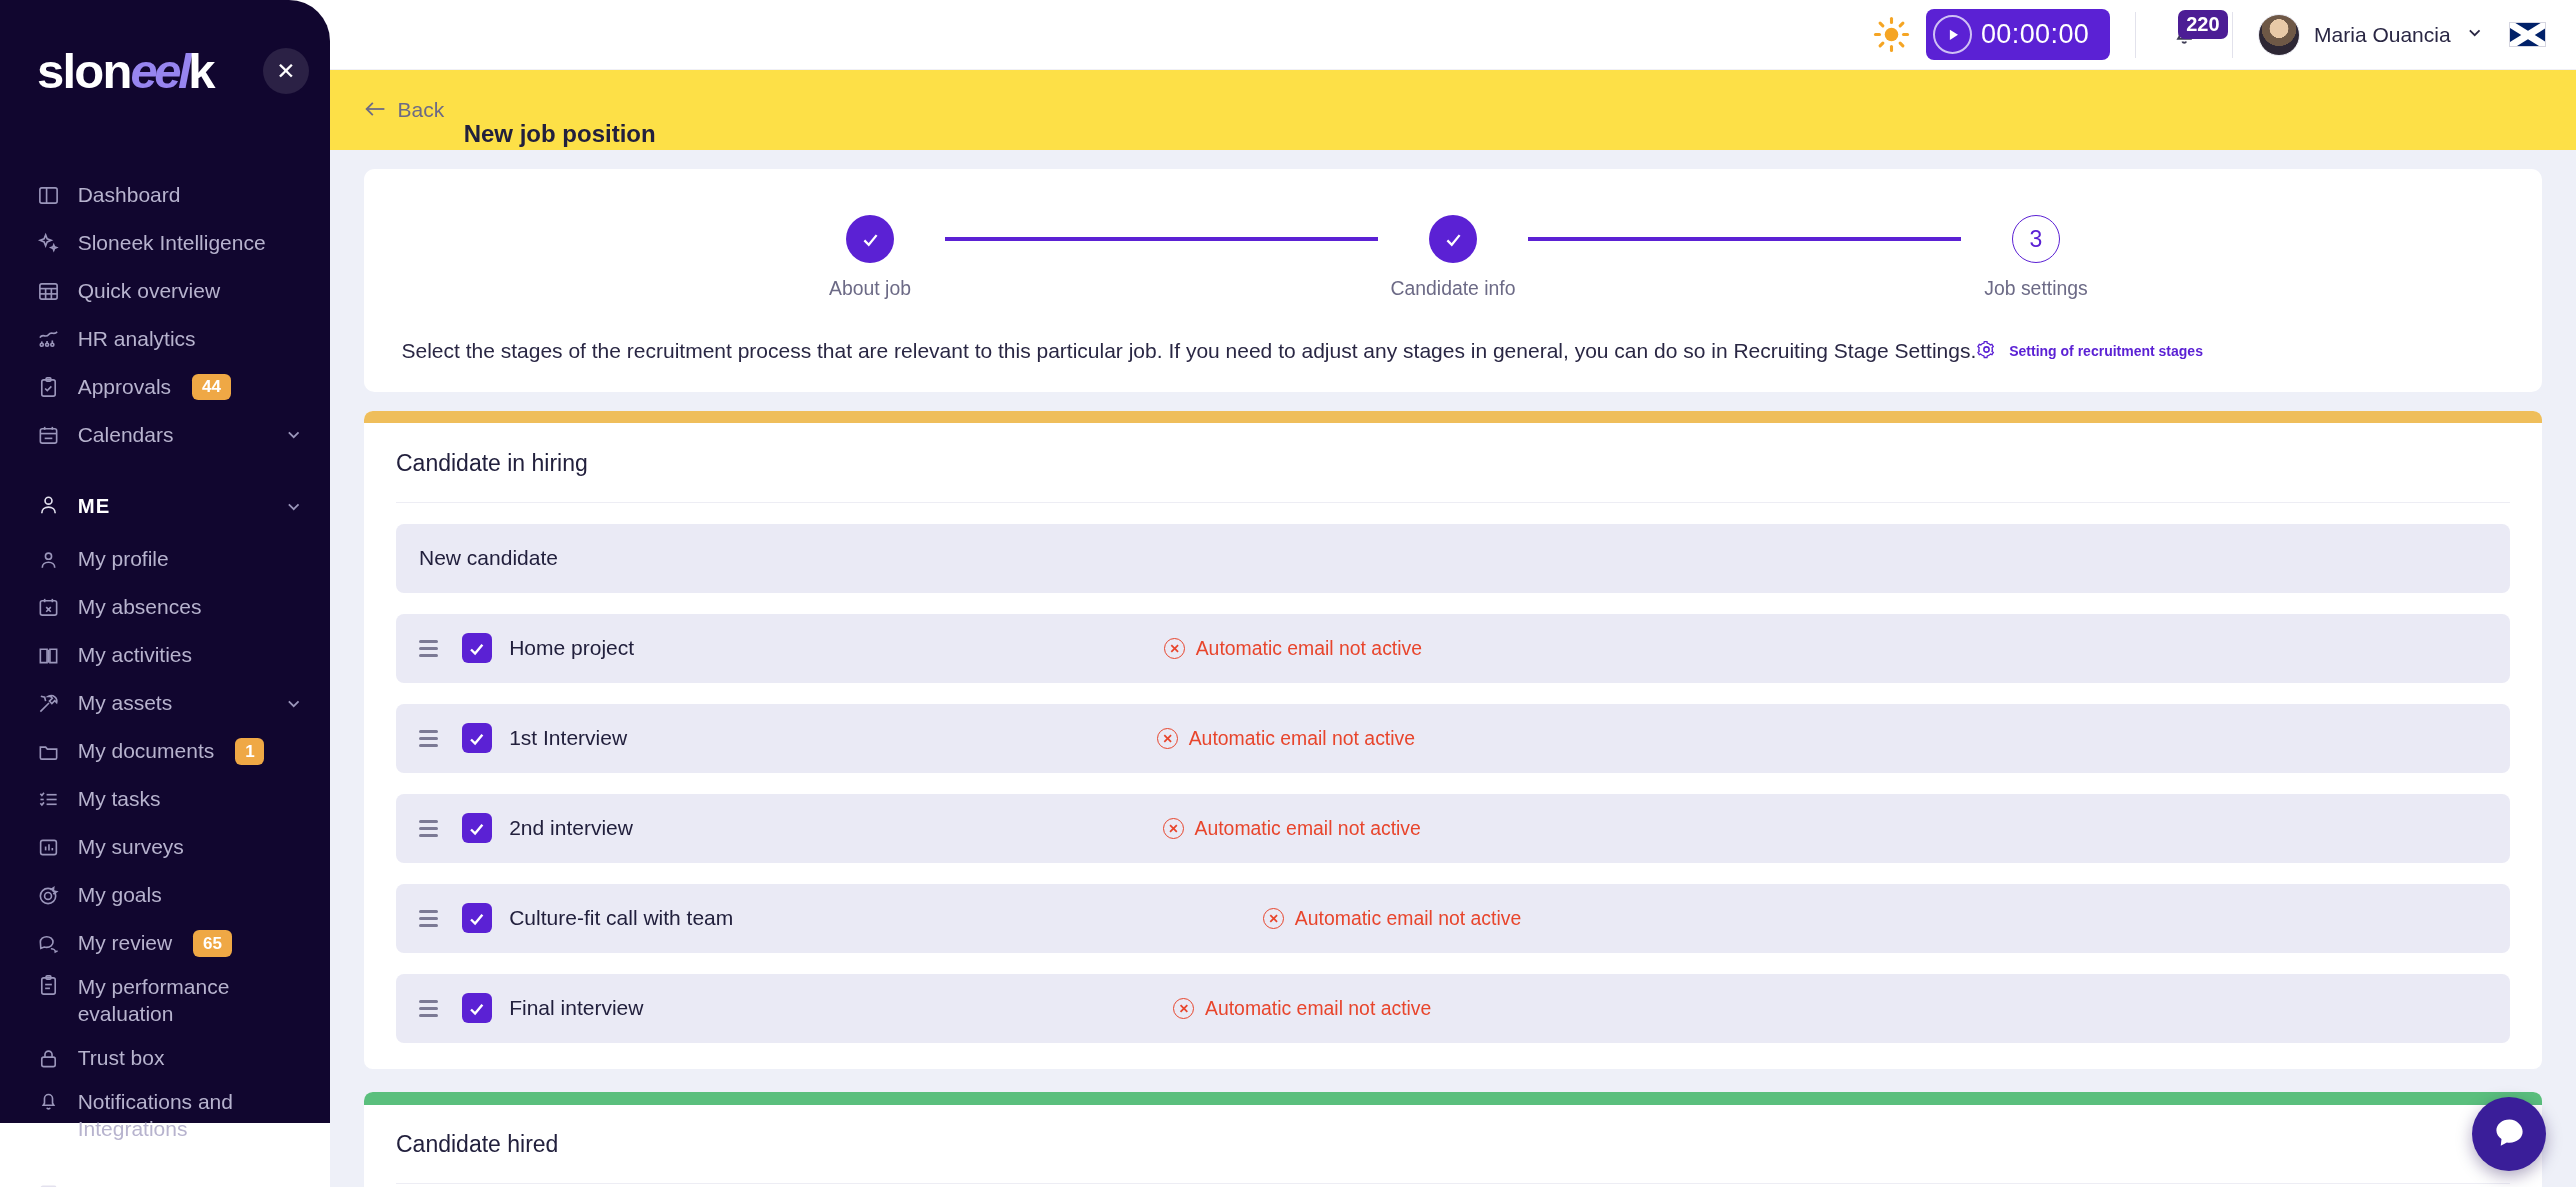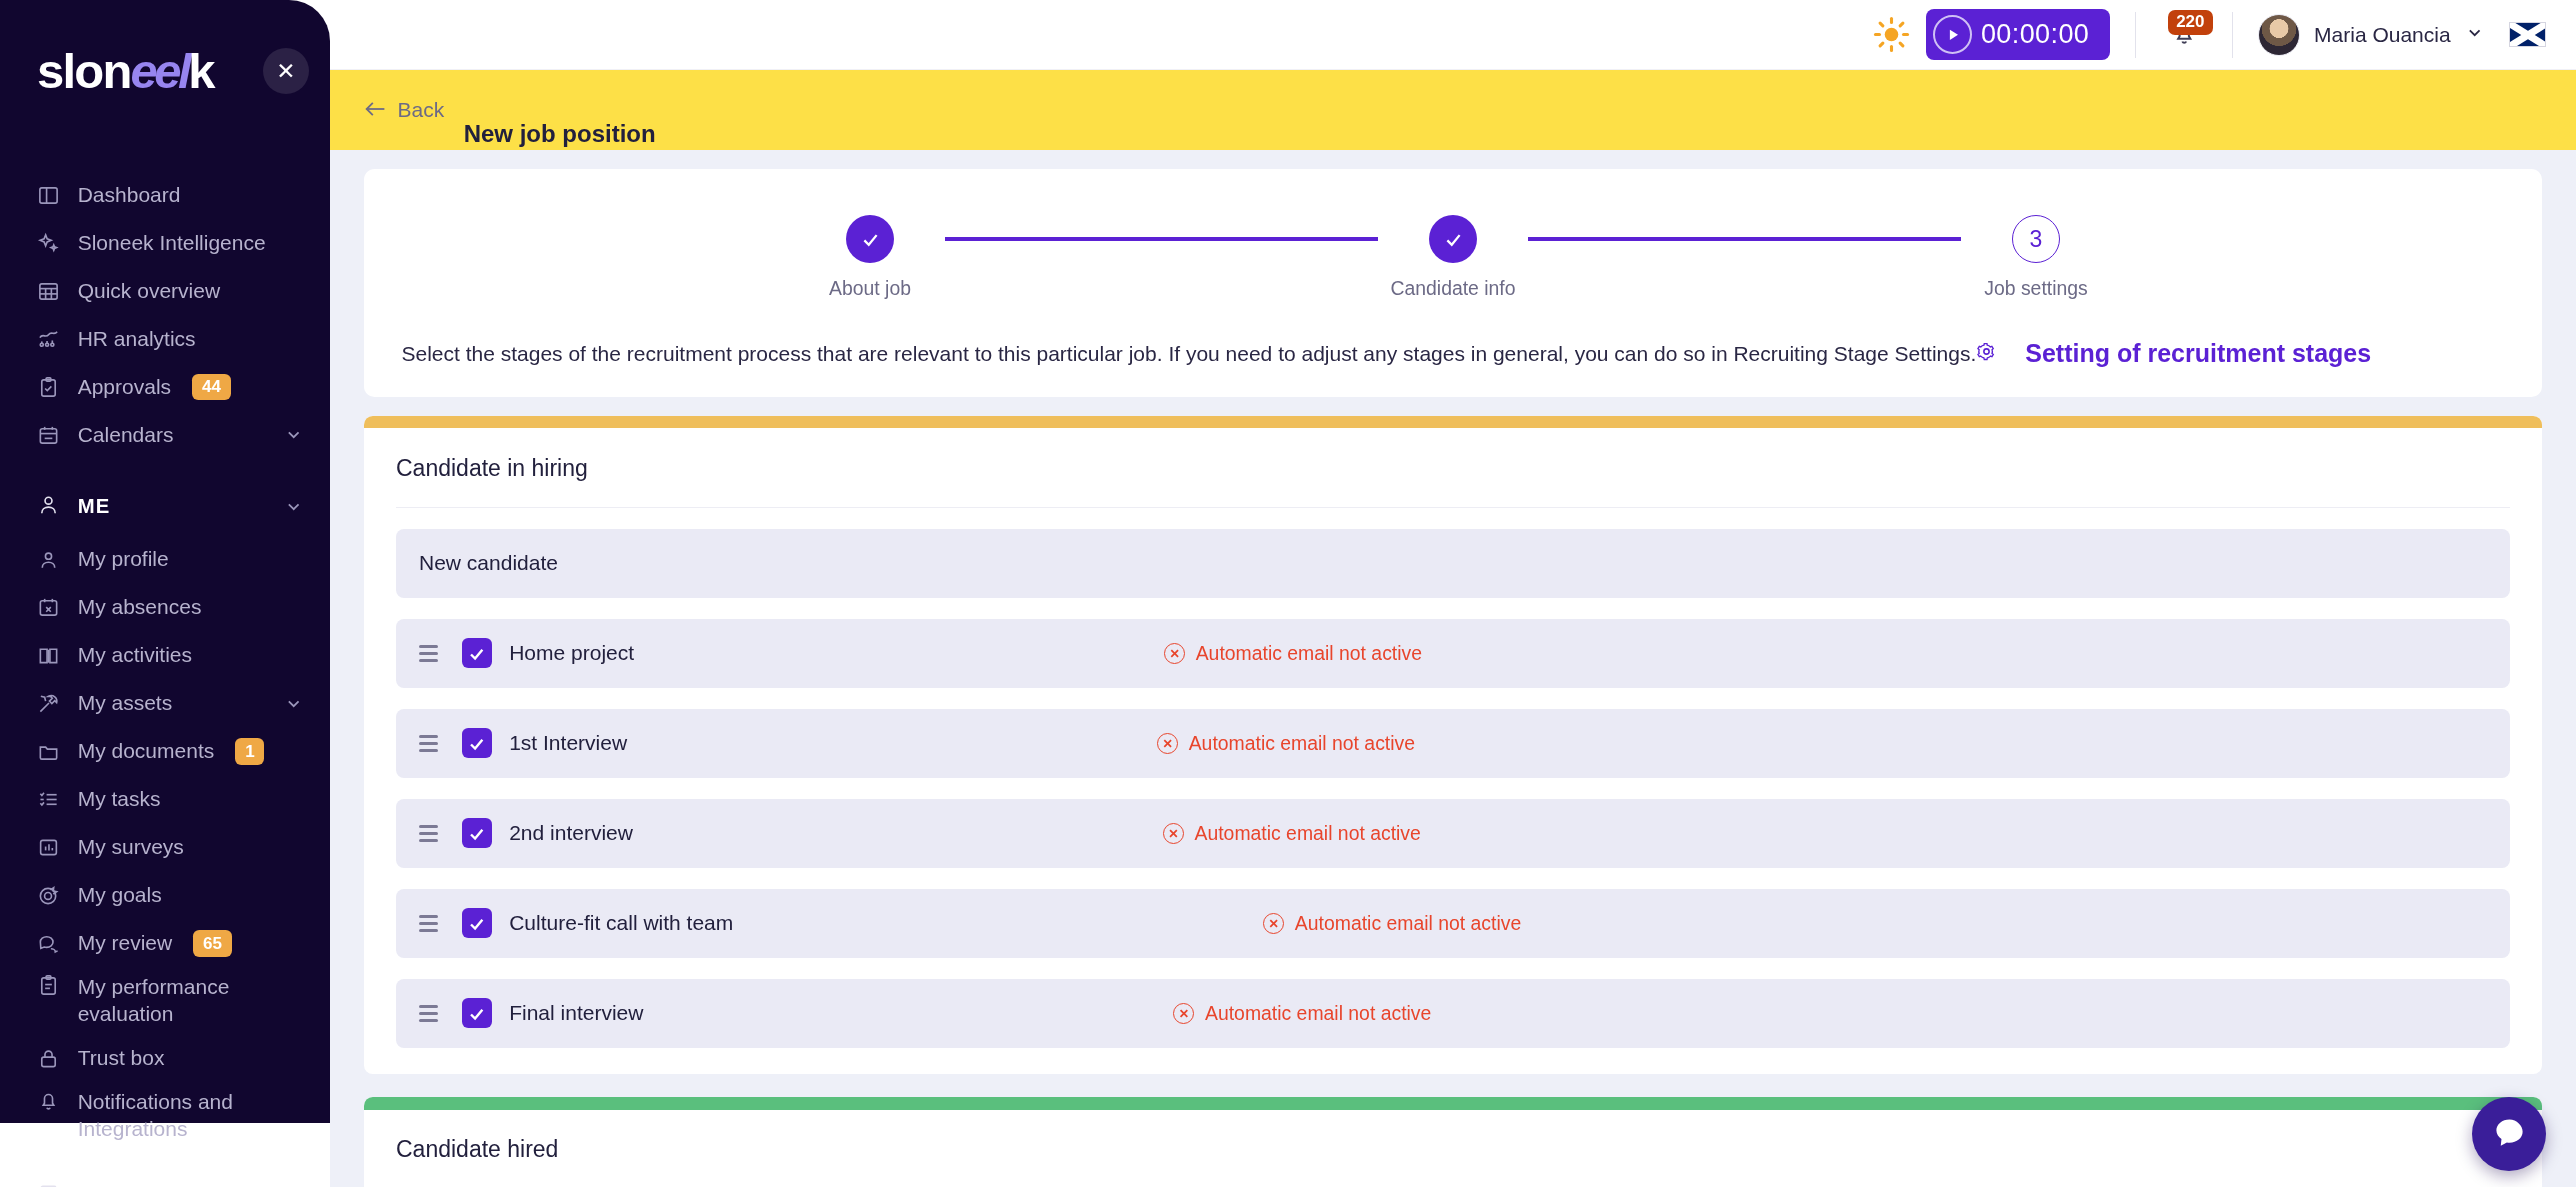--- a/index.html
+++ b/index.html
@@ -79,22 +79,22 @@
   .play-circle {
     width: 39px; height: 39px; border-radius: 50%;
     border: 2.2px solid #cfc0f5; display: flex; align-items: center; justify-content: center;
   }
   .play-circle svg { width: 17.7px; height: 17.7px; fill: #fff; }
   .timer-txt { font-size: 27px; font-weight: 400; letter-spacing: 0.4px; }
   .divider-v { width: 0.9px; height: 46px; background: #E2E2EC; margin: 0 25px; }
   .bell-wrap { position: relative; width: 46px; height: 46px; display:flex; align-items:center; justify-content:center; }
   .bell-wrap svg { width: 26.5px; height: 26.5px; stroke: #3F3D56; fill: none; stroke-width: 1.8; }
   .bell-badge {
-    position: absolute; top: -1.8px; left: 7px;
-    background: #c2410c; color: #fff; font-size: 17px; font-weight: 700;
+    position: absolute; top: -1.8px; left: 17px;
+    background: #4c1d95; color: #fff; font-size: 20px; font-weight: 700;
     border-radius: 7px; padding: 2.7px 8px; line-height: 1.2;
   }
   .user-chip { display: flex; align-items: center; gap: 14px; cursor: pointer; }
   .avatar {
     width: 42px; height: 42px; border-radius: 50%;
     background: radial-gradient(circle at 50% 34%, #E8C9A7 0 28%, #6E5846 29% 52%, #2D2734 53% 100%);
     border: 1.8px solid #EAEAF2;
   }
   .user-name { font-size: 21px; color: #2A2744; white-space: nowrap; }
   .user-chip .chev2 svg { width: 19.4px; height: 19.4px; stroke: #2A2744; fill:none; stroke-width:2.2; }
@@ -135,21 +135,21 @@
     width: 48px; height: 48px; border-radius: 50%; display:flex; align-items:center; justify-content:center;
     background: #5B21D4; color: #fff; font-size: 23px; font-weight: 500;
   }
   .step-circle.todo { background: #fff; border: 1.8px solid #5B21D4; color: #5B21D4; }
   .step-circle svg { width: 21px; height: 21px; stroke:#fff; fill:none; stroke-width: 2.6; }
   .step-lbl { margin-top: 14px; font-size: 19.4px; color: #6C6A86; white-space: nowrap; }
   .step-bar { height: 3.5px; background: #5B21D4; flex: 0 0 433px; margin-top: 22px; }
 
   .intro-row { display: flex; align-items: center; justify-content: flex-start; padding: 26.5px 3.5px 16px 3.5px; }
   .intro-txt { font-size: 21px; color: #2A2744; max-width: 1767px; }
-  .stage-settings-link { display: flex; align-items: center; gap: 28px; color: #5B21D4; font-size: 25px; font-weight: 700; cursor: pointer; white-space: nowrap; }
+  .stage-settings-link { display: flex; align-items: center; gap: 12px; color: #5B21D4; font-size: 14px; font-weight: 700; cursor: pointer; white-space: nowrap; }
   .stage-settings-link svg { width: 21px; height: 21px; stroke: #5B21D4; fill: none; stroke-width: 1.8; }
 
   
   .group { background: #fff; border-radius: 8.8px; overflow: hidden; margin-bottom: 23px; }
   .group-bar { height: 12.4px; }
   .group-body { padding: 26.5px 32px 26.5px 32px; }
   .group-title { font-size: 23px; font-weight: 400; color: #22203D; padding-bottom: 25px; border-bottom: 0.9px solid #EDEDF4; }
   .stage-row {
     display: flex; align-items: center; background: #EAEAF5;
     border-radius: 8px; height: 69px; padding: 0 23px; margin-top: 21px;

